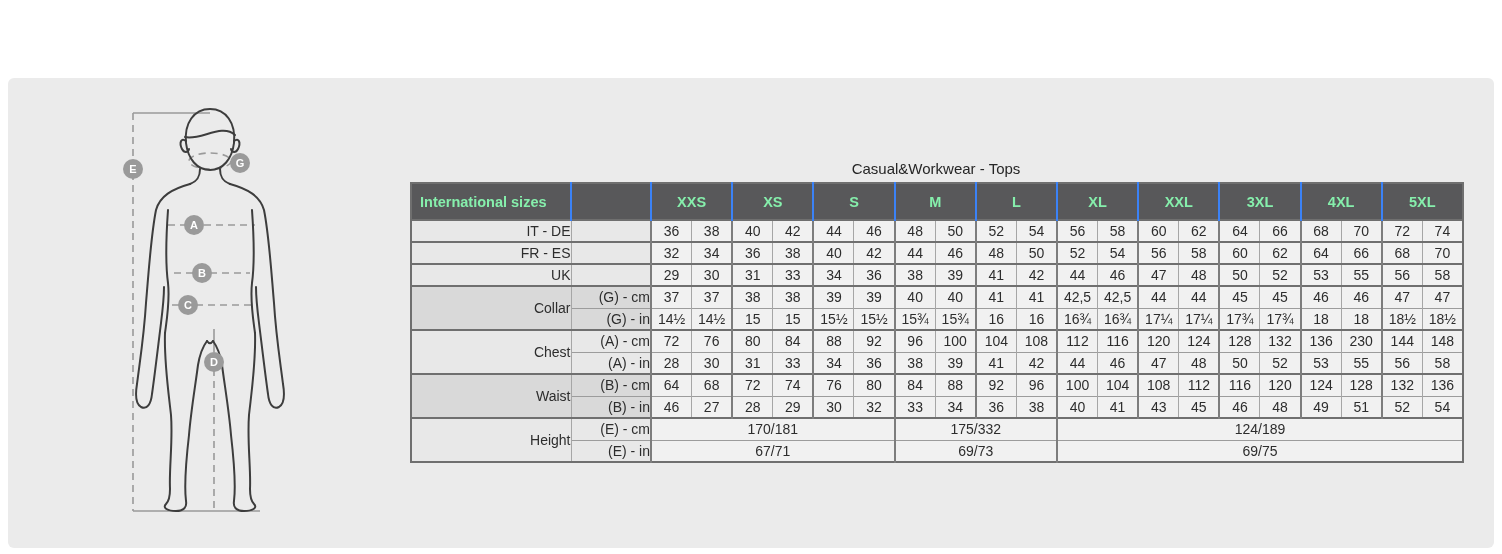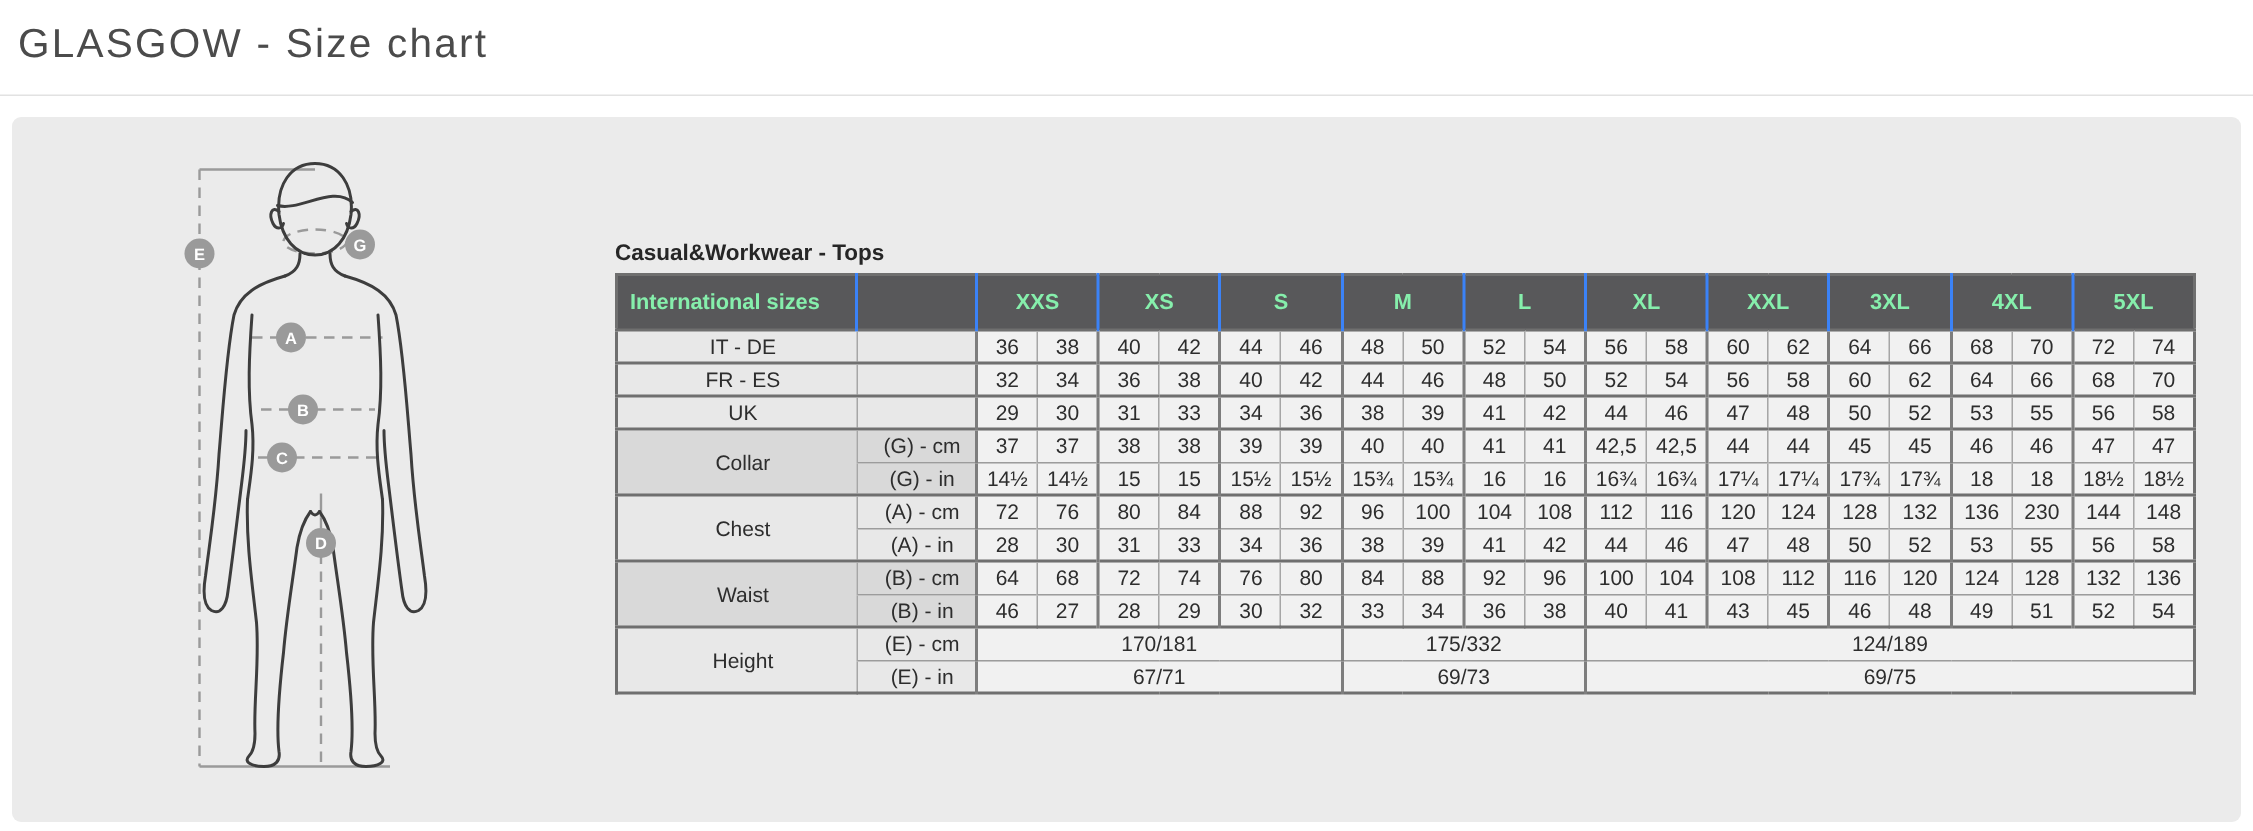--- a/index.html
+++ b/index.html
@@ -16,45 +16,42 @@
   .figure { position:absolute; left:102px; top:15px; width:200px; height:472px; }
   .figure svg { width:100%; height:100%; }
   .body-line { fill:none; stroke:#3d3d3d; stroke-width:2; stroke-linecap:round; stroke-linejoin:round; }
   .measure { fill:none; stroke:#9a9a9a; stroke-width:1.6; }
   .measure.dashed { stroke-dasharray:7 5; }
   .badge { fill:#9a9a9a; }
   .badge-letter { fill:#ffffff; font-size:11px; font-weight:bold; text-anchor:middle;
                   font-family:"Liberation Sans", sans-serif; }
 
   .table-wrap { position:absolute; left:402px; top:82px; width:1052px; }
-  .table-title { font-weight:bold; font-size:15px; color:#262626; margin-bottom:5px; }
+  .table-title { text-align:center; font-weight:normal; font-size:15px; color:#262626; margin-bottom:5px; }
 
   table { width:1052px; border-collapse:collapse; table-layout:fixed;
           font-size:14px; color:#2d2d2d; border:2px solid #6f6f6f; }
   thead th { background:#58585a; color:#86efac; height:37px; font-size:14.5px; font-weight:bold; }
   thead th { border-left:2px solid #3b82f6; }
   thead th:first-child { border-left:none; }
   th.th-main { text-align:left; padding-left:8px; }
   tbody td { height:22px; text-align:center; background:#f1f1f1; border-left:1px solid #a6a6a6;
              white-space:nowrap; overflow:hidden; }
   td.pair-start { border-left:2px solid #7d7d7d; }
-  td.label-cell, td.sub-cell { text-align:center; padding-left:8px; background:#e8e8e8; }
+  td.label-cell, td.sub-cell { text-align:right; padding-left:8px; background:#e8e8e8; }
   td.label-cell { border-left:none; }
   tr.shade-dark td.label-cell, tr.shade-dark td.sub-cell { background:#d9d9d9; }
   tr.sep-strong td { border-top:2px solid #6f6f6f; }
   tr.sep-thin td { border-top:1px solid #9c9c9c; }
 </style>
 </head>
 <body>
 
 <div class="page">
 
-  <div class="page-header">
-    <h1>GLASGOW - Size chart</h1>
-  </div>
 
   <div class="panel">
 
     <div class="figure">
       <svg viewBox="0 0 200 472">
 
         <line class="measure" x1="100" y1="20" x2="23" y2="20"></line>
         <line class="measure dashed" x1="23" y1="20" x2="23" y2="418"></line>
         <line class="measure" x1="23" y1="418" x2="150" y2="418"></line>
         <ellipse class="measure dashed" cx="100" cy="68" rx="21" ry="8"></ellipse>

